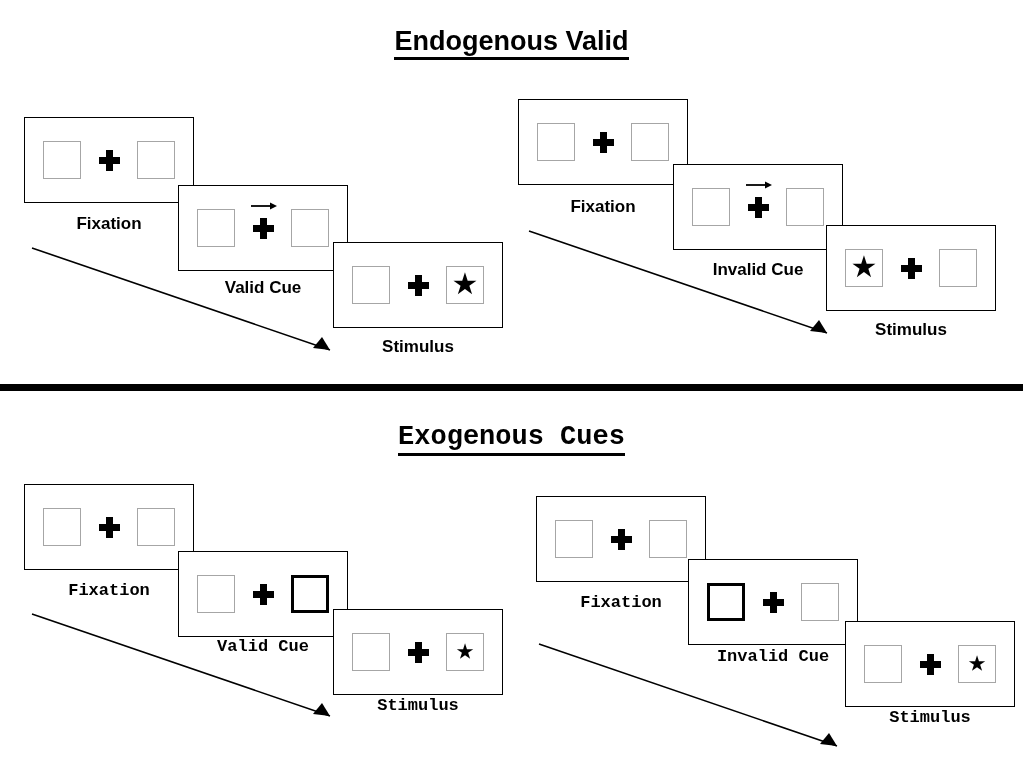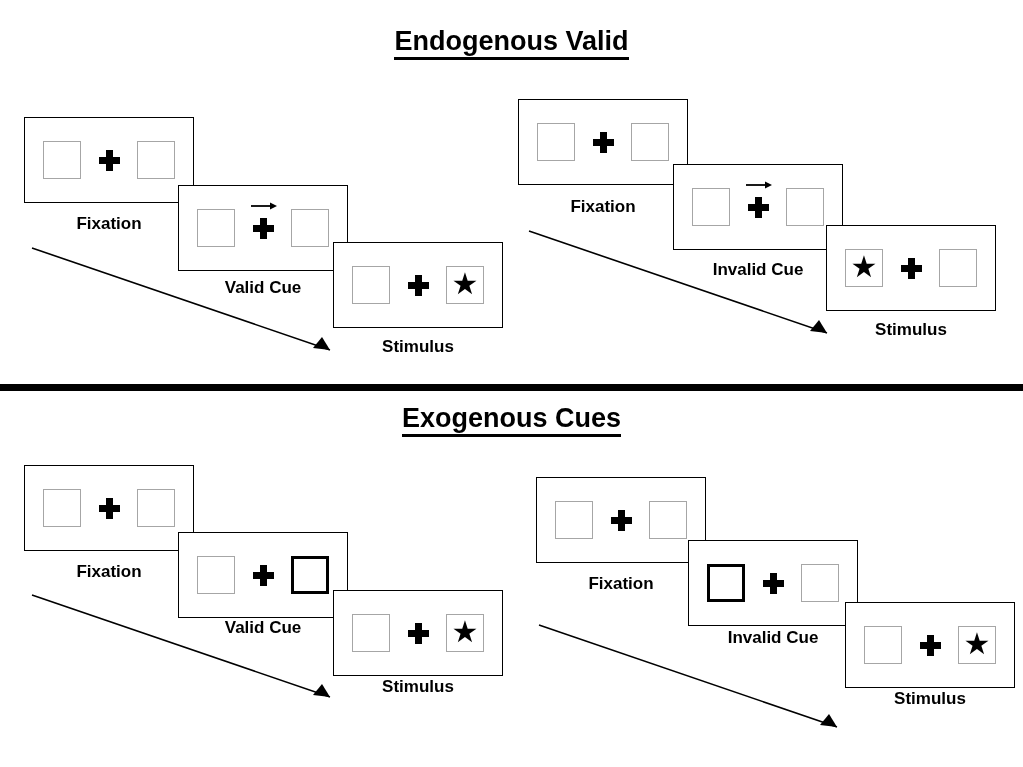--- a/index.html
+++ b/index.html
@@ -5,21 +5,21 @@
   html,body{margin:0;padding:0;}
   body{
     width:1023px;height:767px;
     background:#ffffff;
     font-family:"Liberation Sans", sans-serif;
     overflow:hidden;
     position:relative;
   }
   .section{position:absolute;left:0;width:1023px;}
   #section-endogenous{top:0;height:388px;}
-  #section-exogenous{top:377px;height:289px;}
+  #section-exogenous{top:396px;height:289px;font-family:Liberation Mono, monospace;}
 
   .section-title{
     position:absolute;
     width:1023px;
     text-align:center;
     font-size:27px;
     font-weight:bold;
     color:#000;
     letter-spacing:0px;
   }

